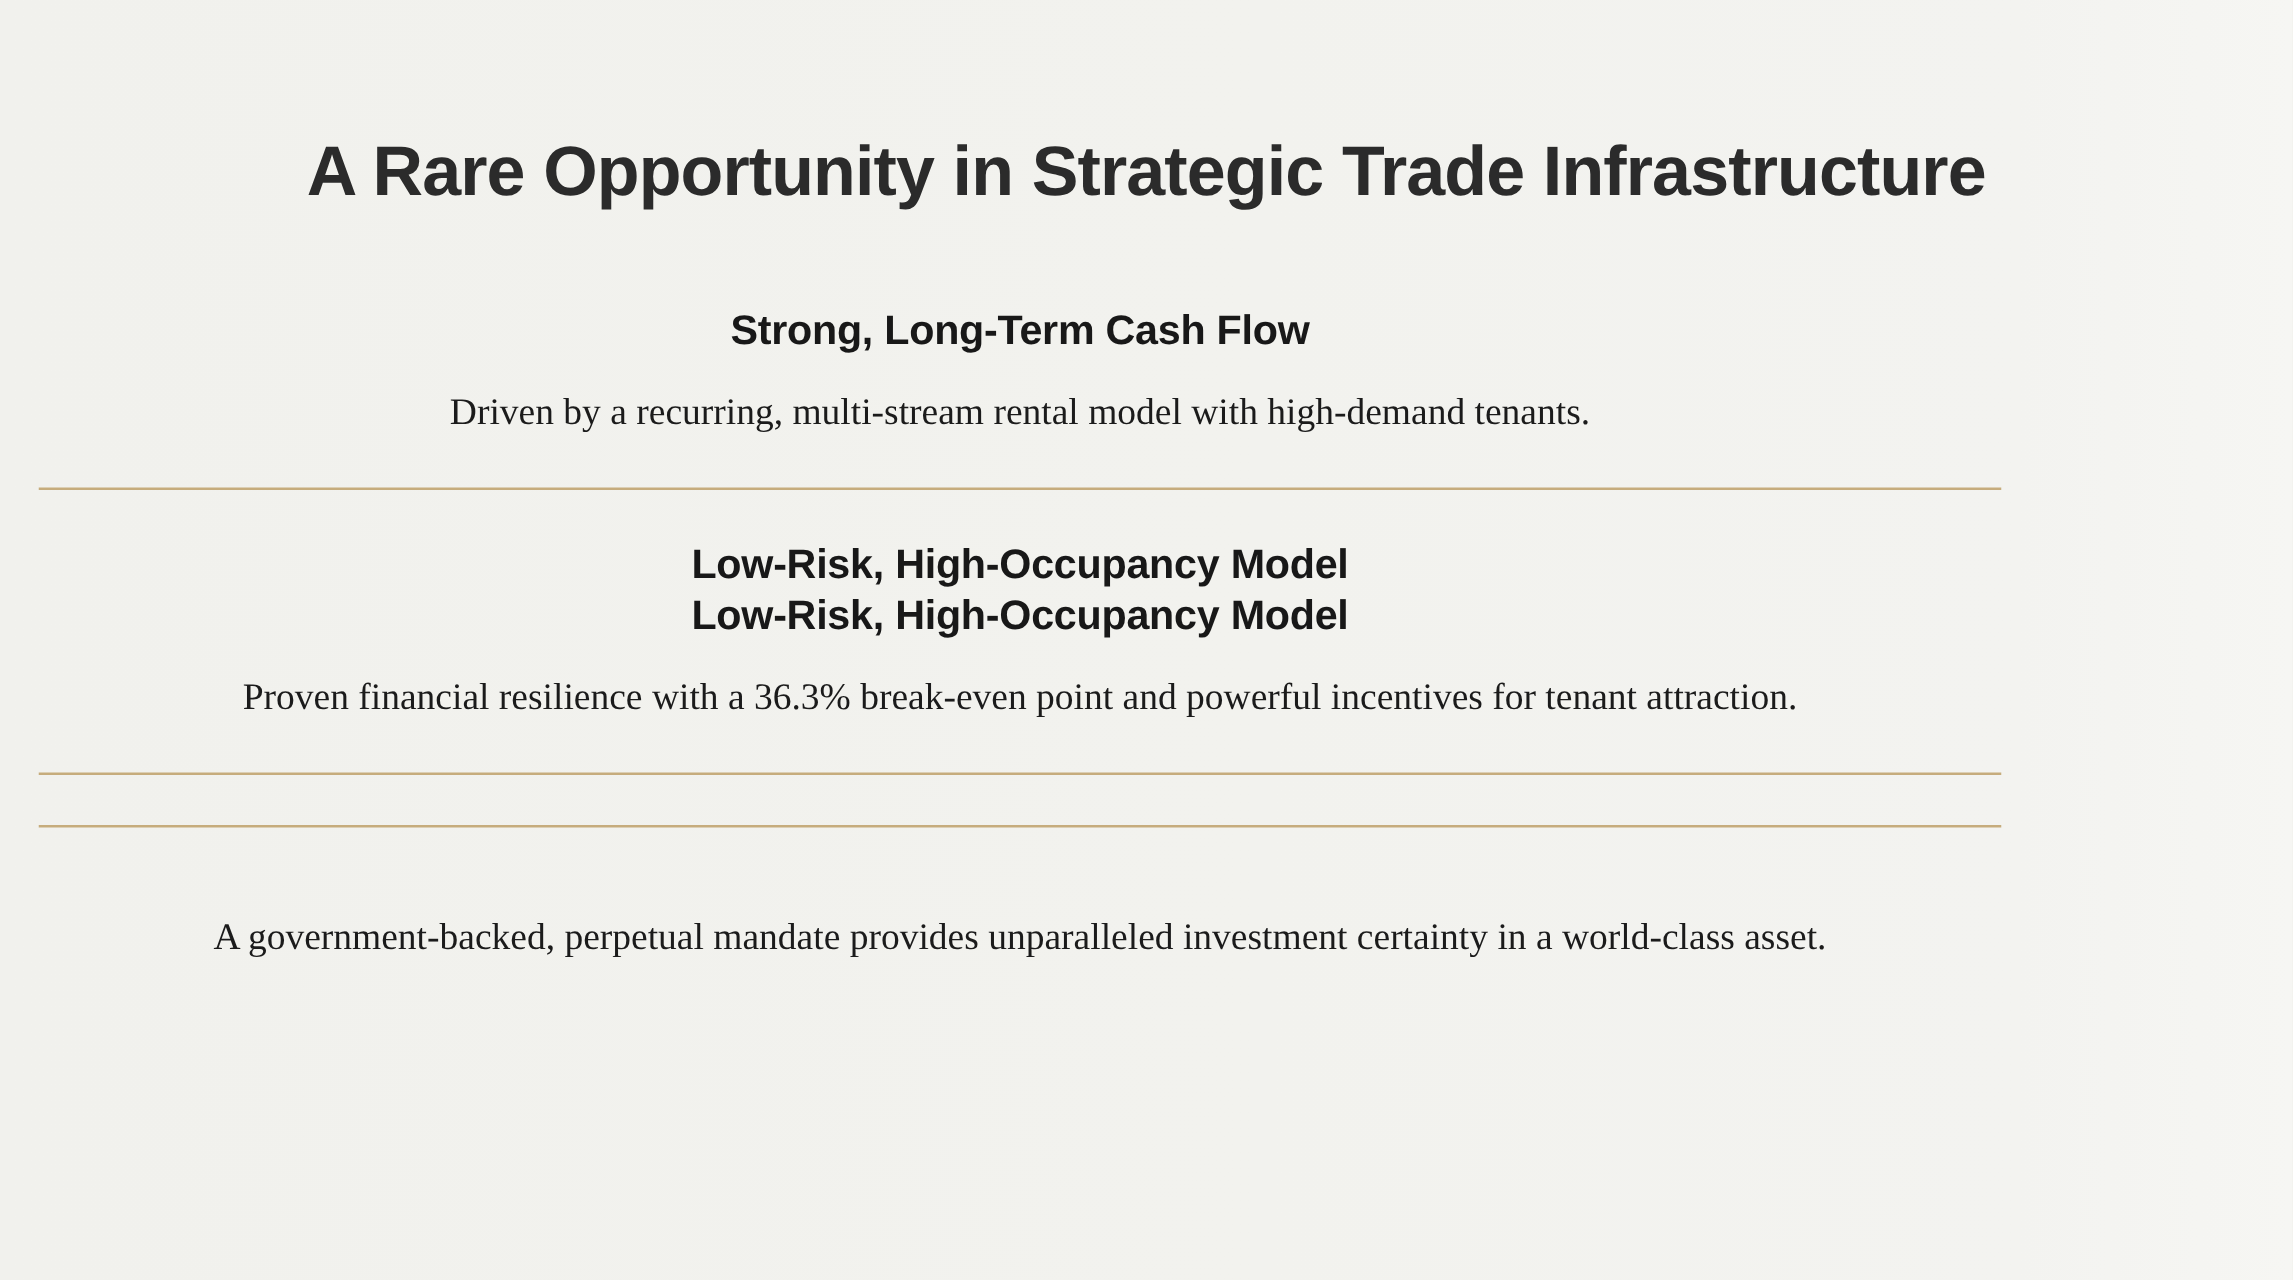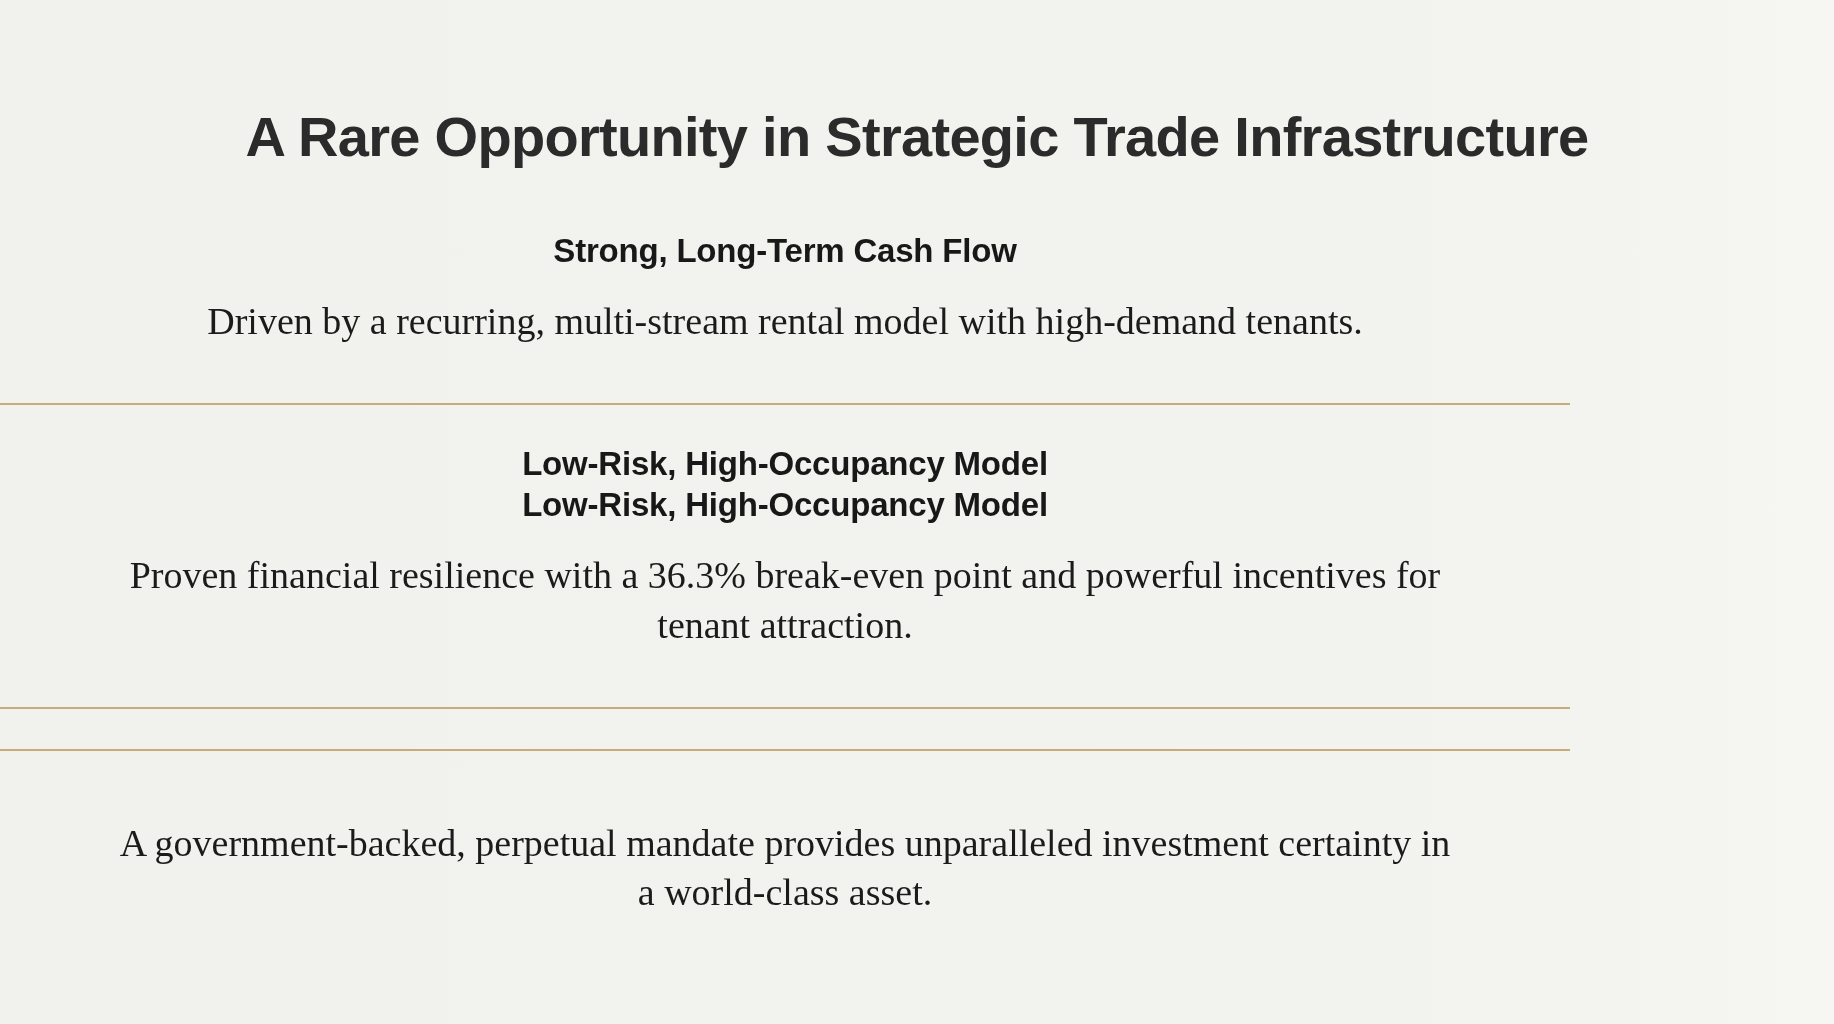--- a/index.html
+++ b/index.html
@@ -47,47 +47,48 @@
     letter-spacing: -0.7px;
     color: #2b2b2b;
     position: absolute;
     top: 107px;
     left: 0;
   }
 
   
   .sections {
     position: absolute;
-    top: 231px;
+    top: 244px;
     left: 0;
     width: 1570px;
+    padding-left: 31px;
   }
 
   .section {
     width: 100%;
     box-sizing: border-box;
     text-align: center;
     padding: 0 103px;
   }
 
   .section-heading {
     margin: 0;
     font-family: "Liberation Sans", sans-serif;
     font-weight: bold;
     font-size: 33px;
     line-height: 1.24;
     letter-spacing: -0.2px;
     color: #181818;
   }
 
   .section-body {
-    margin: 16px;
+    margin: 0;
     font-family: "Liberation Serif", serif;
     font-weight: normal;
-    font-size: 38px;
+    font-size: 30px;
     line-height: 1.3;
     color: #1b1b1b;
   }
 
   
   .section-1 { padding-top: 0px; }
   .section-1 .section-body { margin-top: 25px; }
 
   .section-2 { padding-top: 39px; }
   .section-2 .section-body { margin-top: 25px; }

